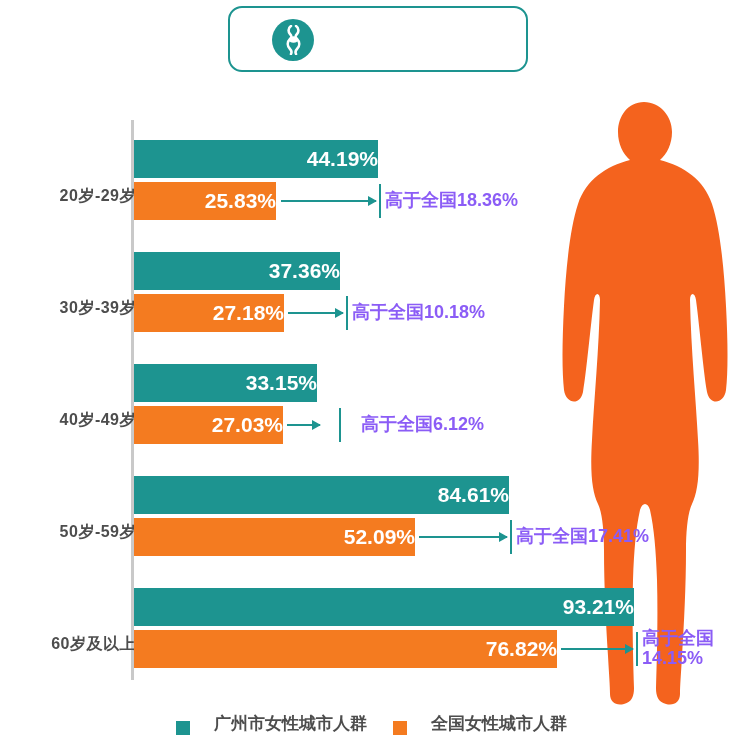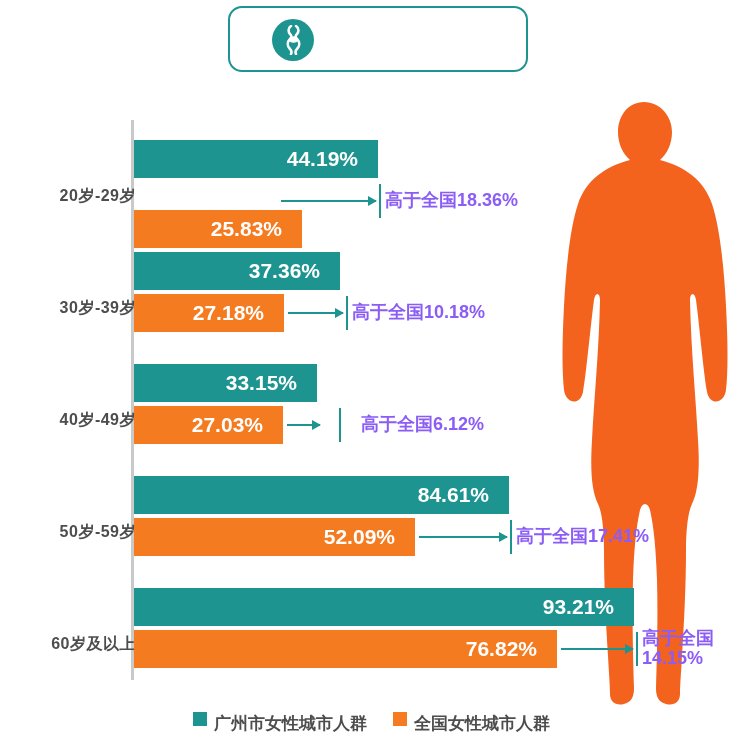--- a/index.html
+++ b/index.html
@@ -91,21 +91,21 @@
     position: absolute;
     left: 134px;
     height: 38px;
     box-sizing: border-box;
     color: #ffffff;
     font-size: 21px;
     font-weight: bold;
     display: flex;
     align-items: center;
     justify-content: flex-end;
-    padding-right: 20px;
+    padding-right: 0;
   }
   .bar.teal { background: #1d9490; }
   .bar.orange { background: #f47b20; }
 
   
   .diff {
     position: absolute;
     height: 38px;
     display: flex;
     align-items: center;
@@ -150,22 +150,22 @@
     left: 0;
     top: 712px;
     width: 743px;
     display: flex;
     justify-content: center;
     align-items: center;
     gap: 26px;
   }
   .legend-item {
     display: flex;
-    align-items: flex-start;
-    gap: 7px;
+    align-items: flex-end;
+    gap: 24px;
     font-family: Liberation Mono, monospace;
   }
   .legend-swatch {
     width: 14px;
     height: 14px;
   }
   .legend-label {
     font-size: 17px;
     font-weight: bold;
     color: #4d4d4d;
@@ -229,21 +229,21 @@
   </div>
 
   <div class="chart">
     <div class="axis-line"></div>
 
     <div class="group" style="top:20px;">
       <div class="cat-label" style="top:66px;">20岁-29岁</div>
       <div class="bar teal" style="top:20px; width:244px;">
         <span>44.19%</span>
       </div>
-      <div class="bar orange" style="top:62px; width:168px;margin-top:28px;">
+      <div class="bar orange" style="top:62px; width:142px;">
         <span>25.83%</span>
       </div>
       <div class="diff" style="left:281px; top:62px;">
         <div class="arrow-wrap" style="width:95px;">
           <div class="arrow-head"></div>
         </div>
         <div class="tick"></div>
         <div class="diff-text">高于全国18.36%</div>
       </div>
     </div>

